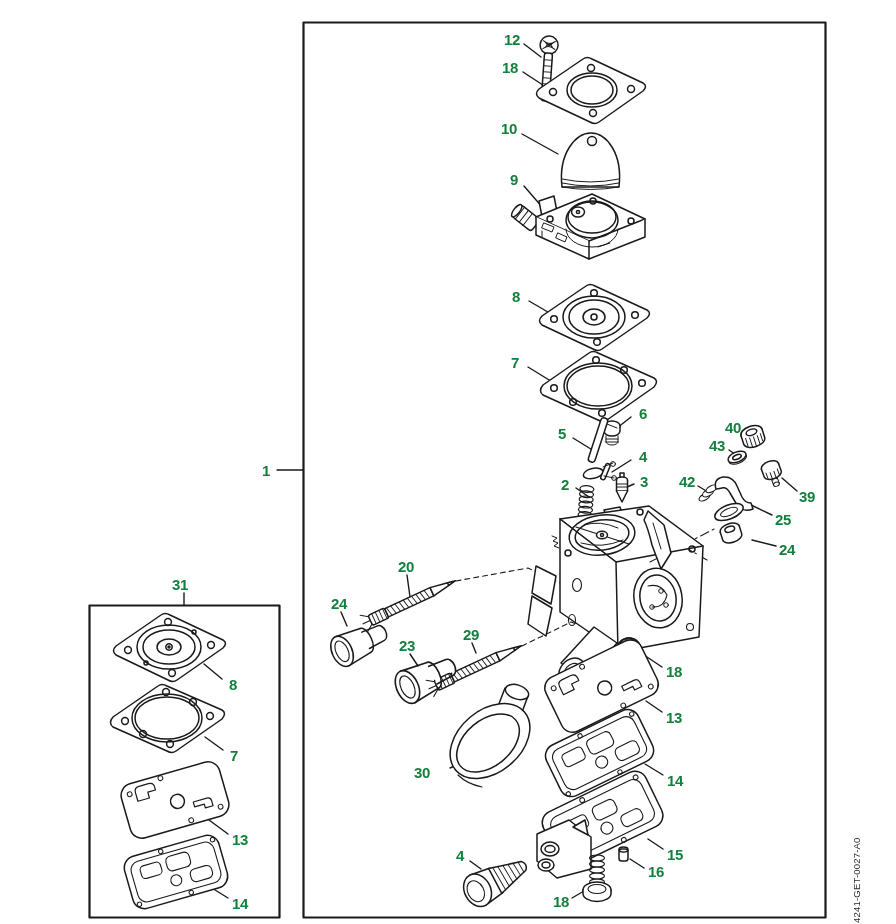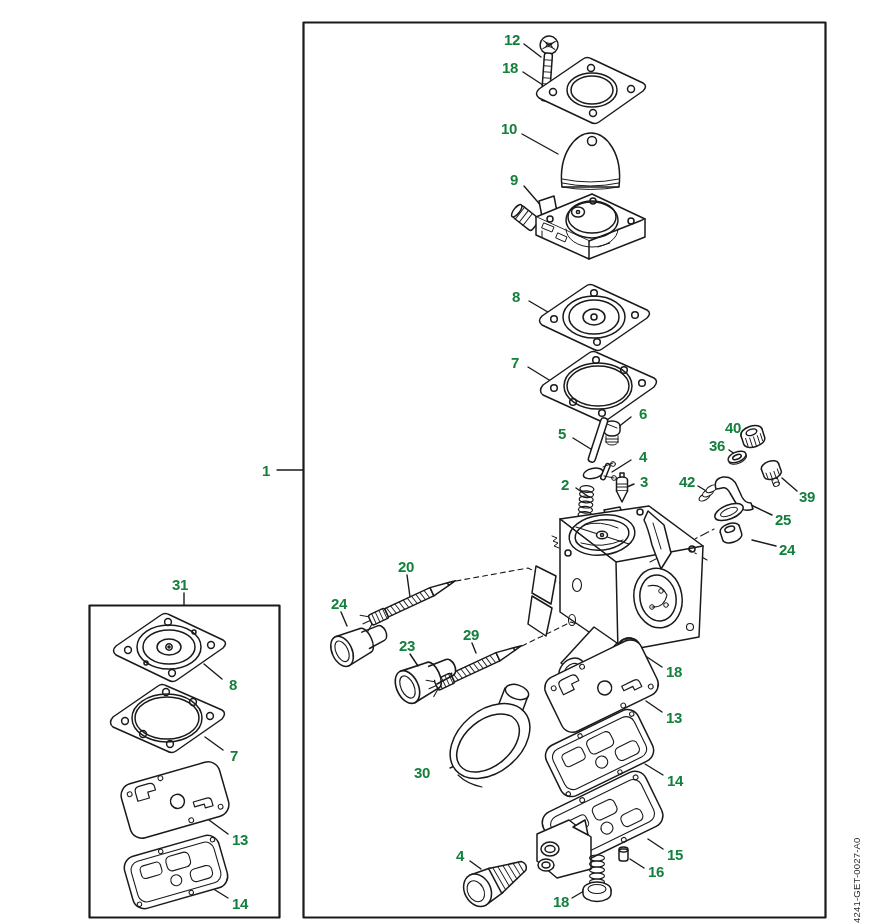--- a/index.html
+++ b/index.html
@@ -438,21 +438,21 @@
 <div class="callout" style="left:561px;top:901px">18</div>
 <div class="callout" style="left:674px;top:671px">18</div>
 <div class="callout" style="left:406px;top:566px">20</div>
 <div class="callout" style="left:339px;top:603px">24</div>
 <div class="callout" style="left:471px;top:634px">29</div>
 <div class="callout" style="left:407px;top:645px">23</div>
 <div class="callout" style="left:787px;top:549px">24</div>
 <div class="callout" style="left:783px;top:519px">25</div>
 <div class="callout" style="left:807px;top:496px">39</div>
 <div class="callout" style="left:733px;top:427px">40</div>
-<div class="callout" style="left:717px;top:445px">36</div>
+<div class="callout" style="left:717px;top:445px">43</div>
 <div class="callout" style="left:687px;top:481px">42</div>
 <div class="callout" style="left:422px;top:772px">30</div>
 <div class="callout" style="left:180px;top:584px">31</div>
 <div class="callout" style="left:233px;top:684px">8</div>
 <div class="callout" style="left:234px;top:755px">7</div>
 <div class="callout" style="left:240px;top:839px">13</div>
 <div class="callout" style="left:240px;top:903px">14</div>
 
 <div class="code-vert">4241-GET-0027-A0</div>
 

